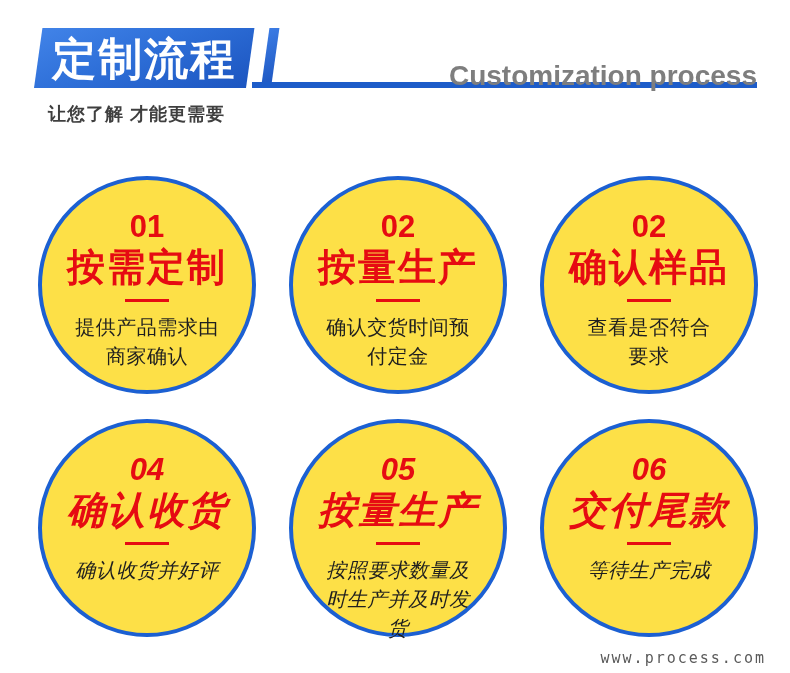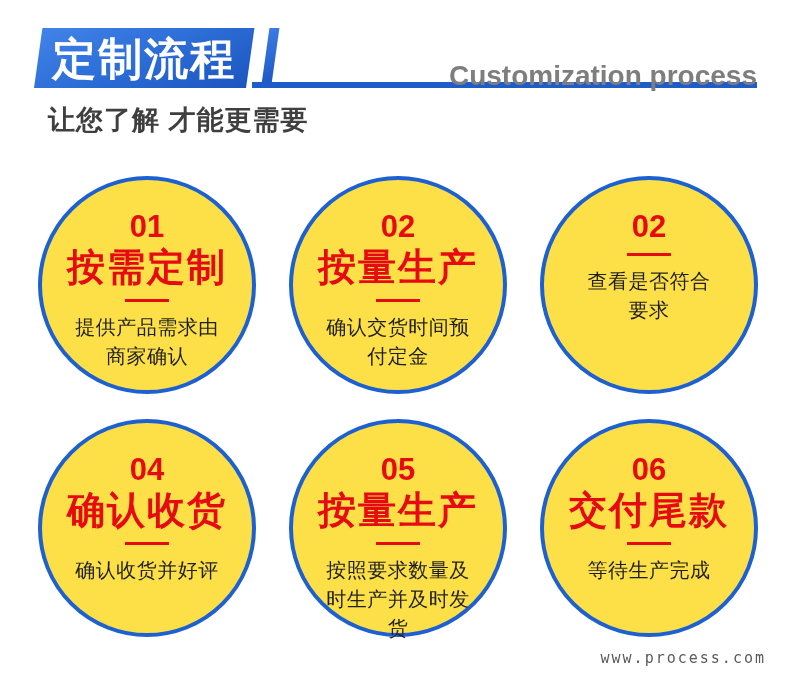--- a/index.html
+++ b/index.html
@@ -22,27 +22,27 @@
     background:linear-gradient(155deg,#3c7ce4,#1c55c0);
     transform:skewX(-8deg);transform-origin:bottom left;
   }
   .header-line{
     position:absolute;left:252px;top:82px;width:505px;height:6px;background:#1d5cc9;
   }
   .subtitle-en{
     position:absolute;top:60px;right:33px;font-size:28px;font-weight:bold;color:#7e7e7e;
   }
   .tagline{
-    position:absolute;left:48px;top:102px;font-size:27px;font-weight:bold;
+    position:absolute;left:48px;top:102px;font-size:18px;font-weight:bold;
     color:#3f3f3f;letter-spacing:1px;
   }
   
   .row{position:absolute;left:38px;display:flex;gap:33px;}
   .row-1{top:176px;}
-  .row-2{top:419px;}
+  .row-2{top:419px;font-style:italic;}
   .circle{
     width:218px;height:218px;box-sizing:border-box;border:4px solid #1c60d2;
     border-radius:50%;background:#fde047;text-align:center;
   }
   .step-num{
     margin-top:30px;font-size:31px;font-weight:bold;color:#e60b12;line-height:1.1;
   }
   .step-title{
     margin-top:2px;font-size:38px;font-weight:bold;color:#e60b12;
     letter-spacing:2px;line-height:1.15;
@@ -82,20 +82,21 @@
   </div>
   <div class="circle">
     <div class="step-num">02</div>
     <div class="step-title">按量生产</div>
     <div class="step-divider"></div>
     <div class="step-desc">确认交货时间预
 付定金</div>
   </div>
   <div class="circle">
     <div class="step-num">02</div>
+    <div class="step-title">确认样品</div>
     <div class="step-divider"></div>
     <div class="step-desc">查看是否符合
 要求</div>
   </div>
 </div>
 
 <div class="row row-2">
   <div class="circle">
     <div class="step-num">04</div>
     <div class="step-title">确认收货</div>

